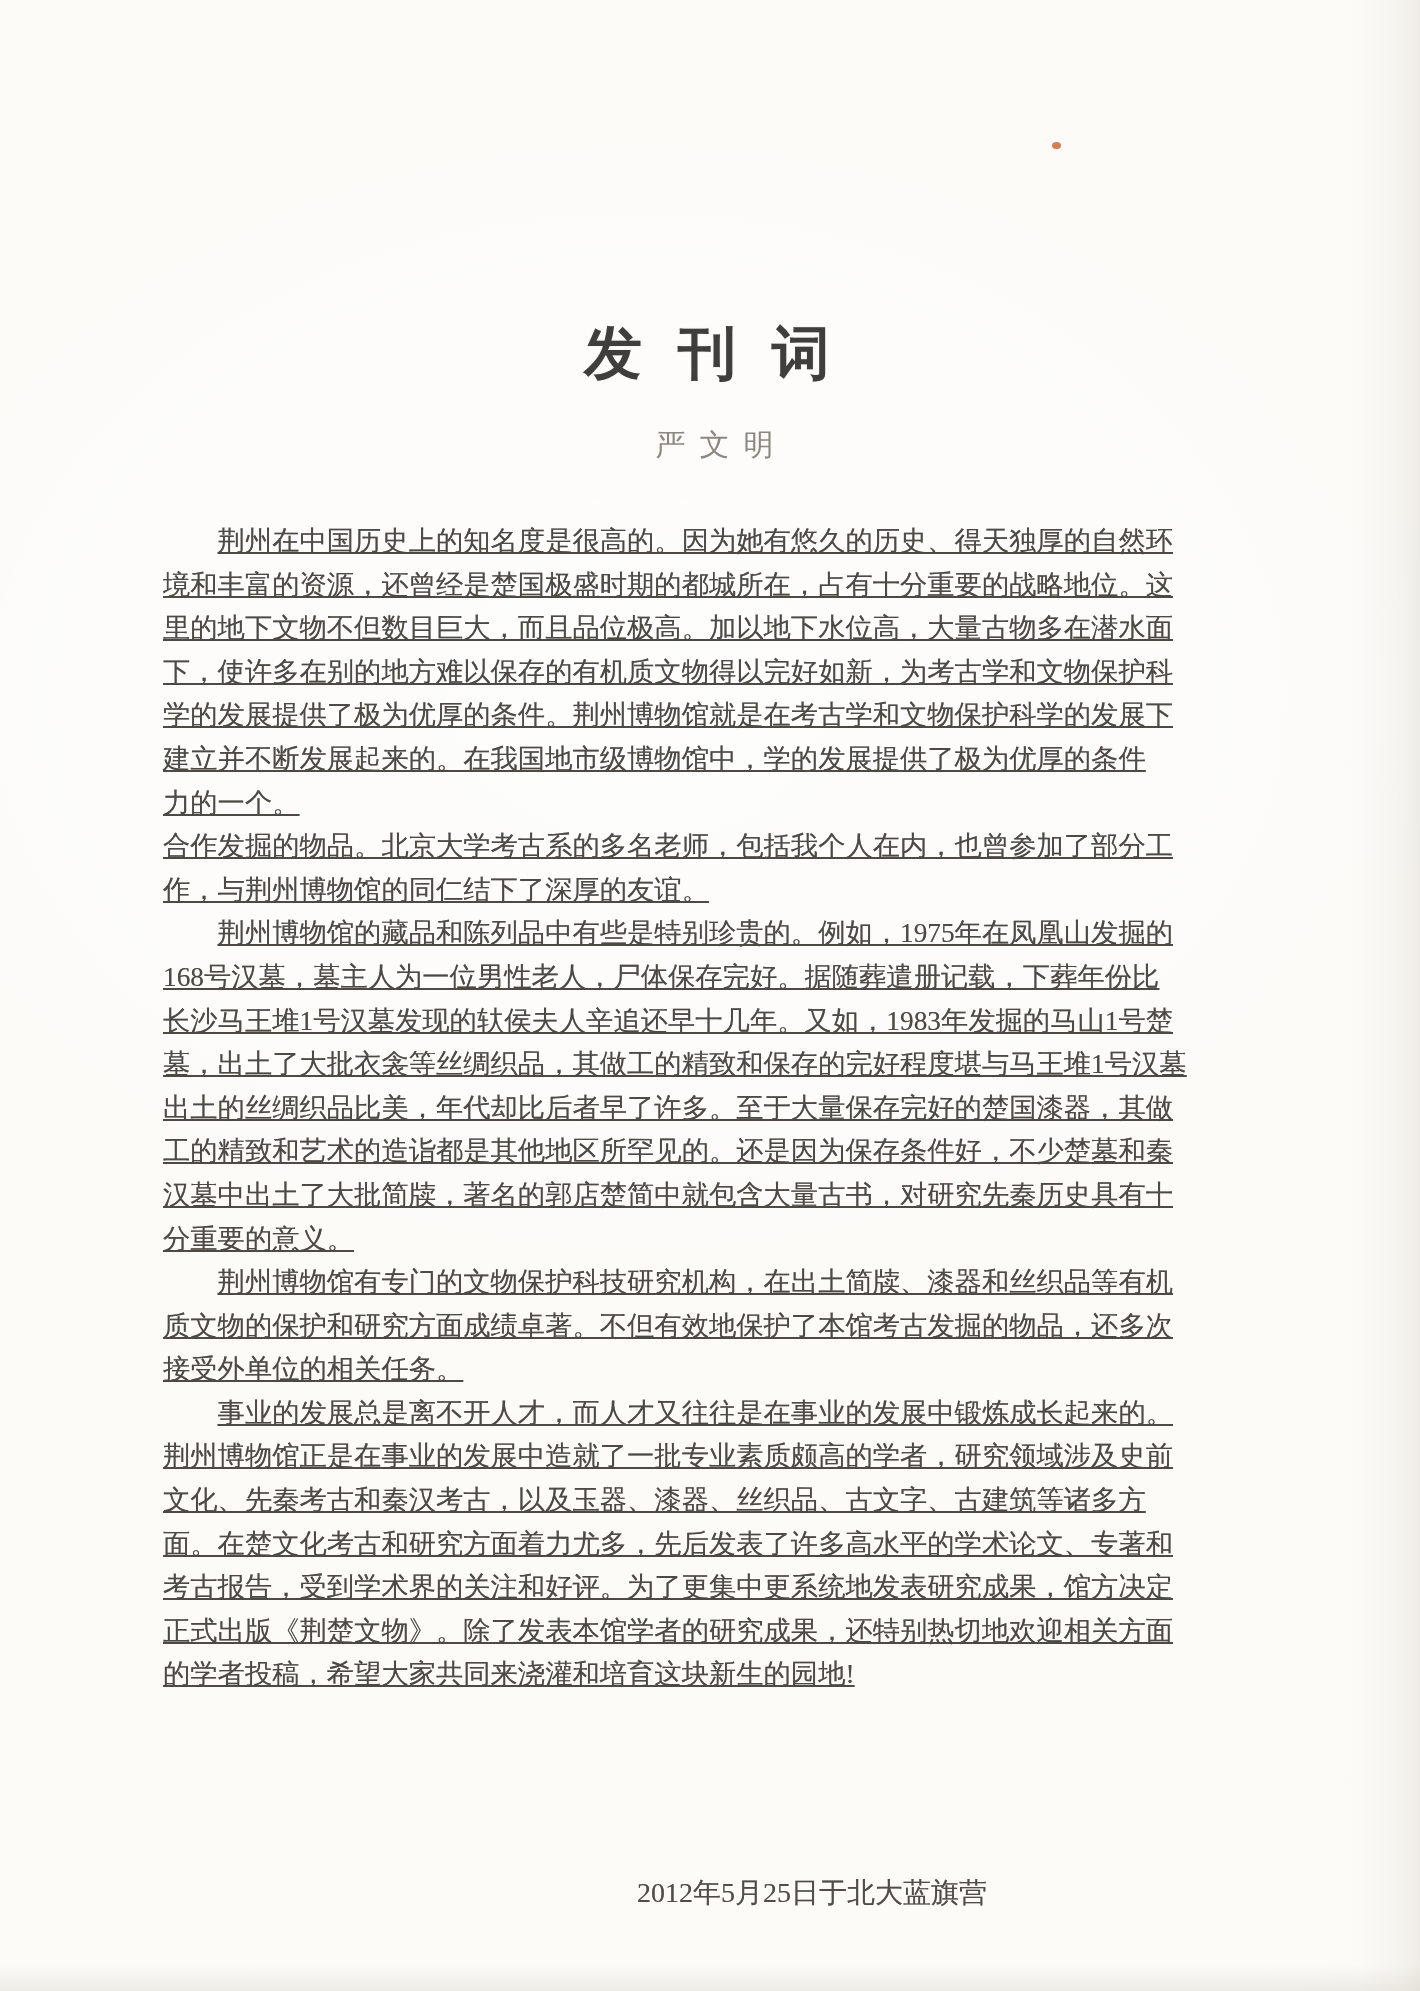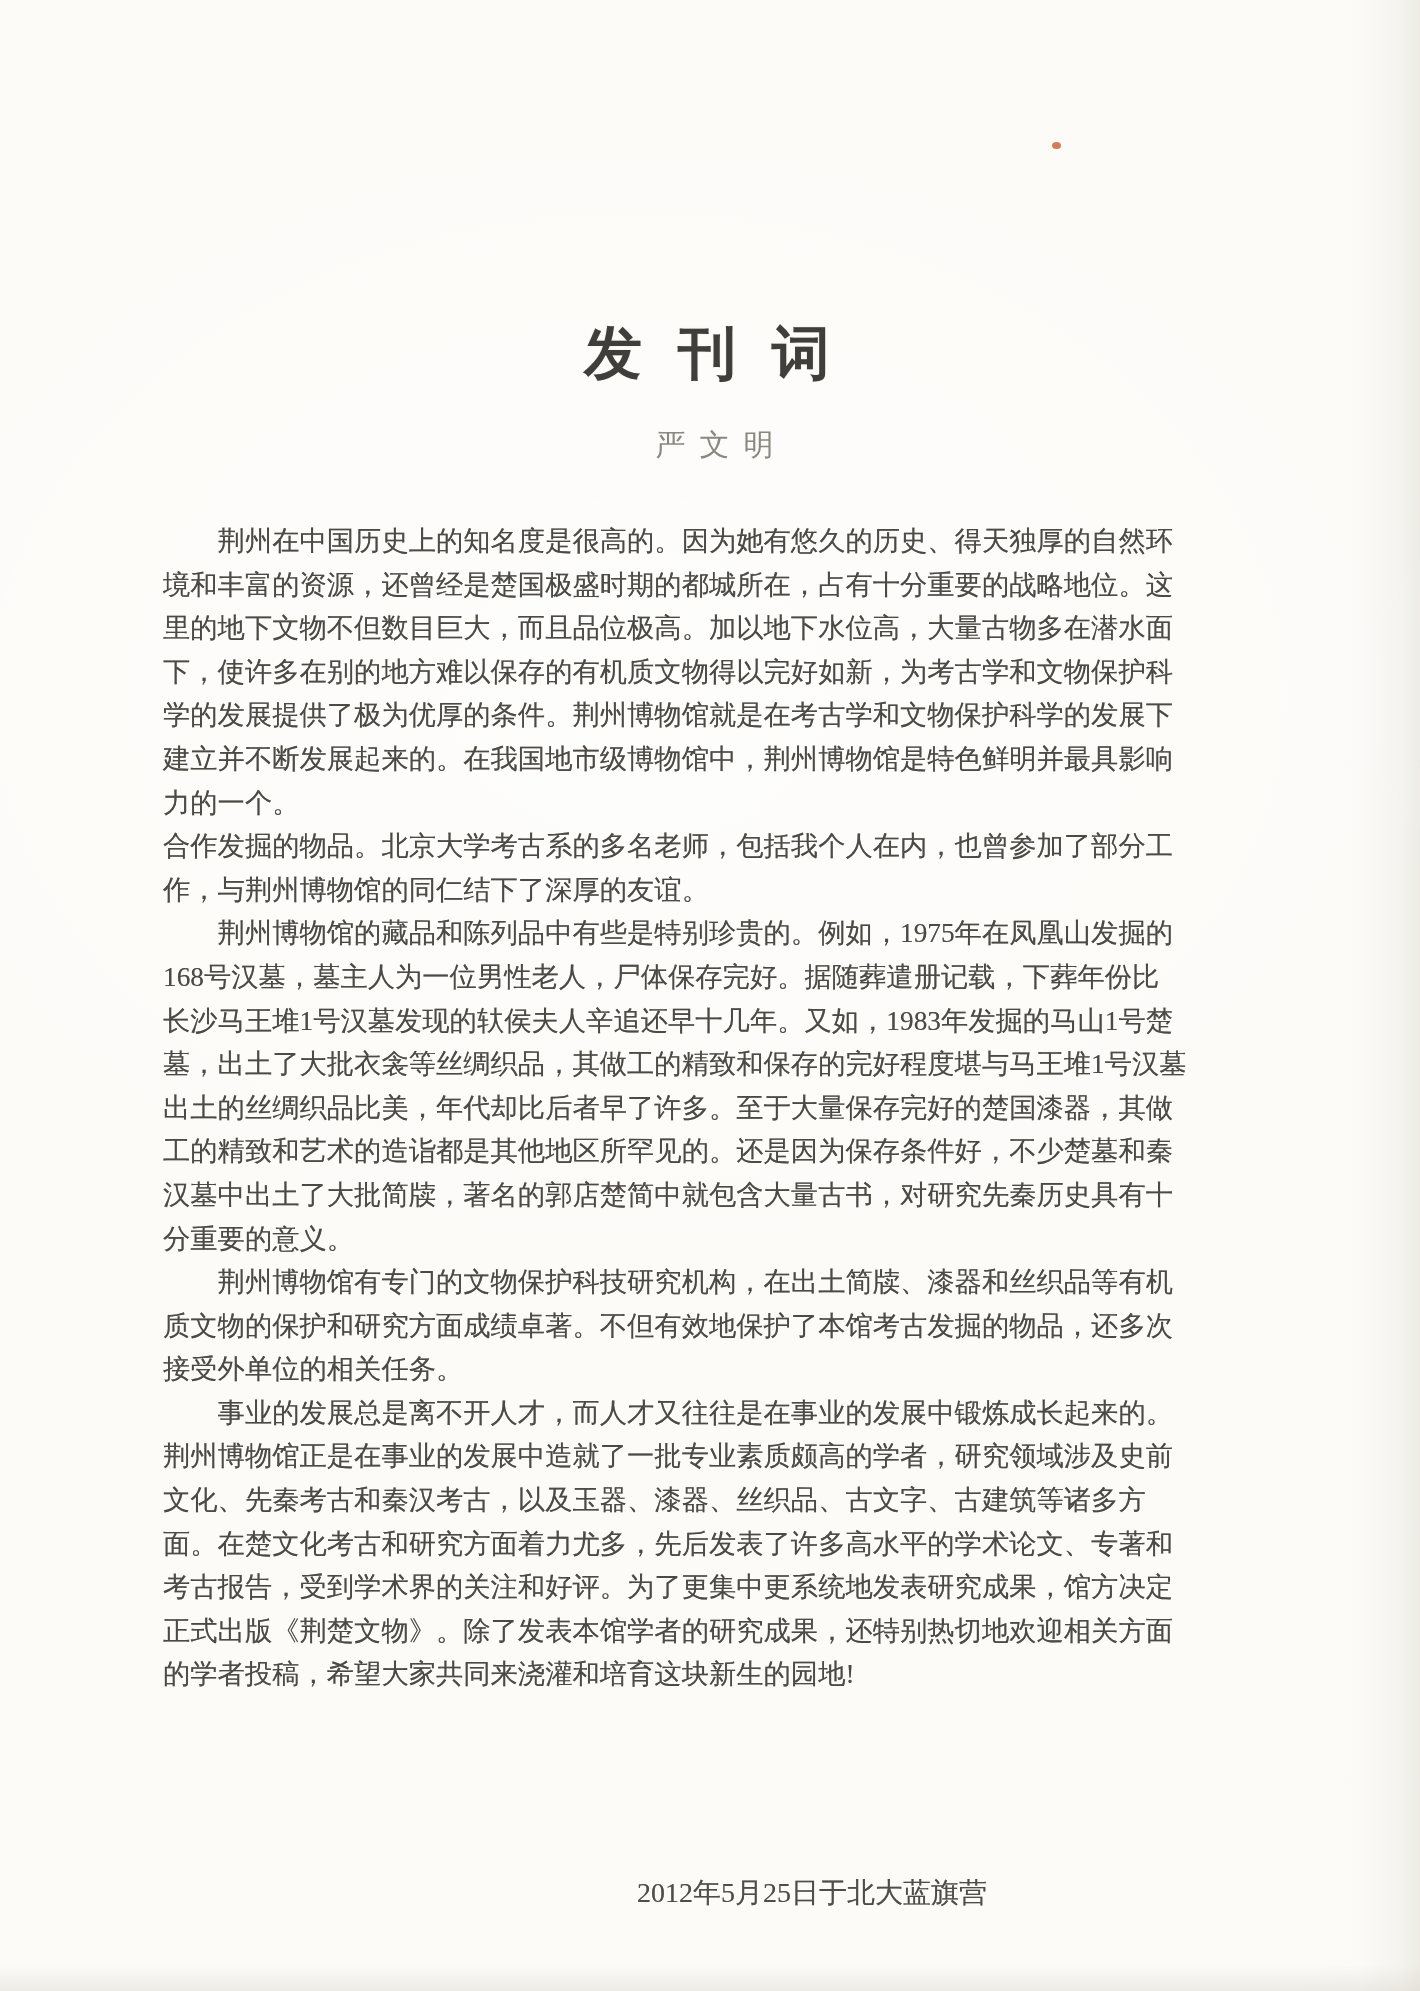--- a/index.html
+++ b/index.html
@@ -36,20 +36,21 @@
     font-size:30px;font-weight:normal;
     letter-spacing:14px;text-indent:7px;
     color:#8b8880;
     white-space:nowrap;
   }
   .body{
     position:absolute;top:520px;left:163px;width:1014px;
     font-size:27.3px;line-height:43.6px;
     color:#4d4a46;
     text-shadow:0 0 0.6px rgba(86,82,76,0.55);
+    text-decoration:underline;
   }
   .body .line{white-space:nowrap;}
   .body .line.first{text-indent:2em;}
   .date{
     position:absolute;top:1874px;left:165px;width:822px;
     text-align:right;
     font-size:28px;
     color:#504d48;
     text-shadow:0 0 0.6px rgba(86,82,76,0.5);
     white-space:nowrap;
@@ -66,21 +67,21 @@
 <div class="page">
   <div class="artifact-dot"></div>
   <h1 class="title">发刊词</h1>
   <div class="author">严文明</div>
   <div class="body">
       <div class="line first">荆州在中国历史上的知名度是很高的。因为她有悠久的历史、得天独厚的自然环</div>
       <div class="line">境和丰富的资源，还曾经是楚国极盛时期的都城所在，占有十分重要的战略地位。这</div>
       <div class="line">里的地下文物不但数目巨大，而且品位极高。加以地下水位高，大量古物多在潜水面</div>
       <div class="line">下，使许多在别的地方难以保存的有机质文物得以完好如新，为考古学和文物保护科</div>
       <div class="line">学的发展提供了极为优厚的条件。荆州博物馆就是在考古学和文物保护科学的发展下</div>
-      <div class="line">建立并不断发展起来的。在我国地市级博物馆中，荆州博物馆是特色鲜明并最具影响</div>
+      <div class="line">建立并不断发展起来的。在我国地市级博物馆中，学的发展提供了极为优厚的条件</div>
       <div class="line">力的一个。</div>
       <div class="line">合作发掘的物品。北京大学考古系的多名老师，包括我个人在内，也曾参加了部分工</div>
       <div class="line">作，与荆州博物馆的同仁结下了深厚的友谊。</div>
       <div class="line first">荆州博物馆的藏品和陈列品中有些是特别珍贵的。例如，1975年在凤凰山发掘的</div>
       <div class="line">168号汉墓，墓主人为一位男性老人，尸体保存完好。据随葬遣册记载，下葬年份比</div>
       <div class="line">长沙马王堆1号汉墓发现的轪侯夫人辛追还早十几年。又如，1983年发掘的马山1号楚</div>
       <div class="line">墓，出土了大批衣衾等丝绸织品，其做工的精致和保存的完好程度堪与马王堆1号汉墓</div>
       <div class="line">出土的丝绸织品比美，年代却比后者早了许多。至于大量保存完好的楚国漆器，其做</div>
       <div class="line">工的精致和艺术的造诣都是其他地区所罕见的。还是因为保存条件好，不少楚墓和秦</div>
       <div class="line">汉墓中出土了大批简牍，著名的郭店楚简中就包含大量古书，对研究先秦历史具有十</div>

